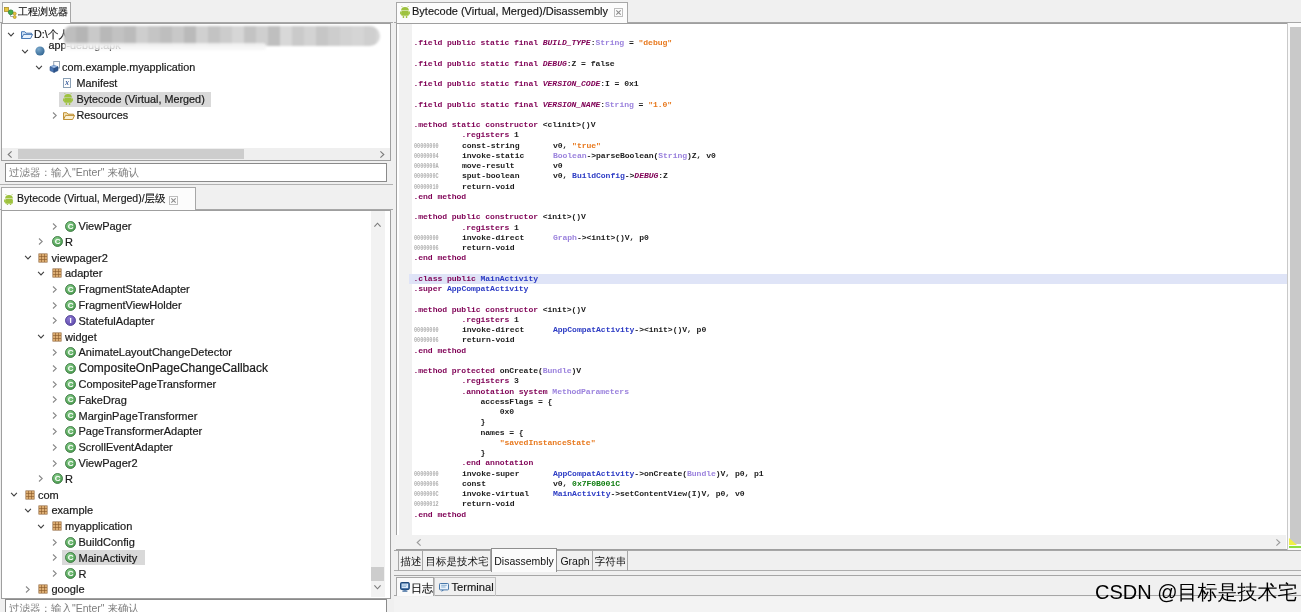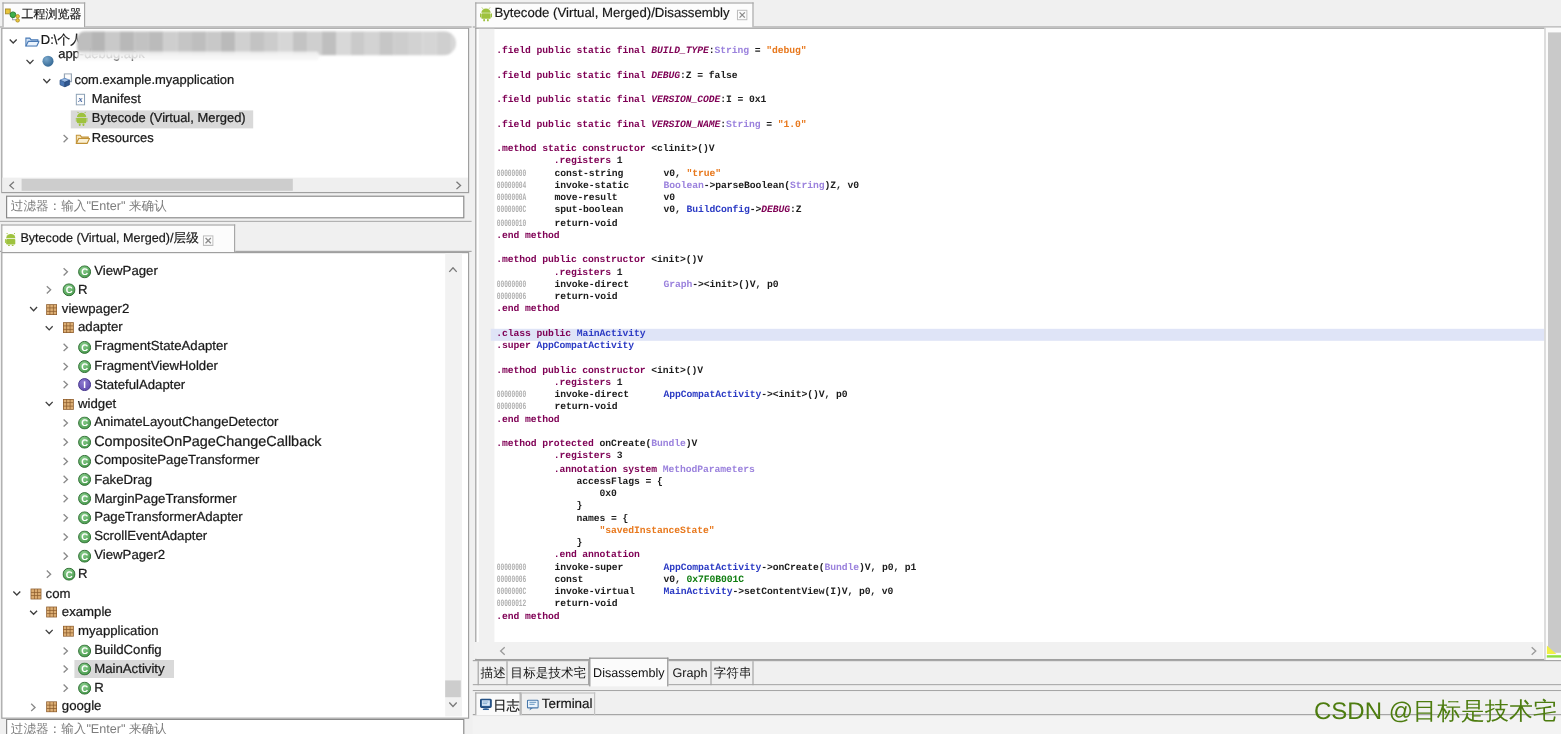--- a/index.html
+++ b/index.html
@@ -609,12 +609,12 @@
     <rect x="2.4" y="8.5" width="5" height="1.2" fill="#2e5e96"></rect>
   </svg>
 <div class="abs tabtxt" style="left:411px;top:580.5px">日志</div>
 <svg class="abs" style="left:438.5px;top:582.5px" width="10" height="10" viewBox="0 0 10 10">
     <rect x="0.5" y="0.5" width="9" height="6.4" rx="0.8" fill="#eaf3fc" stroke="#4878aa"></rect>
     <path d="M3 6.9 L2.2 9 L5 6.9 Z" fill="#4878aa"></path>
     <path d="M2.2 2.3 H7.8 M2.2 4 H6.5" stroke="#7fa8cc" stroke-width="0.9"></path>
   </svg>
 <div class="abs tabtxt" style="left:451.5px;top:580.5px;font-size:11.2px">Terminal</div>
 <div class="abs" style="left:394px;top:597px;width:907px;height:15px;background:#f3f3f3"></div>
-<div class="abs" style="left:1095px;top:579px;font-size:20px;color:#4d7c0f;white-space:nowrap">CSDN @目标是技术宅</div>
+<div class="abs" style="left:1095px;top:579px;font-size:20px;color:#000000;white-space:nowrap">CSDN @目标是技术宅</div>
 </body></html>

